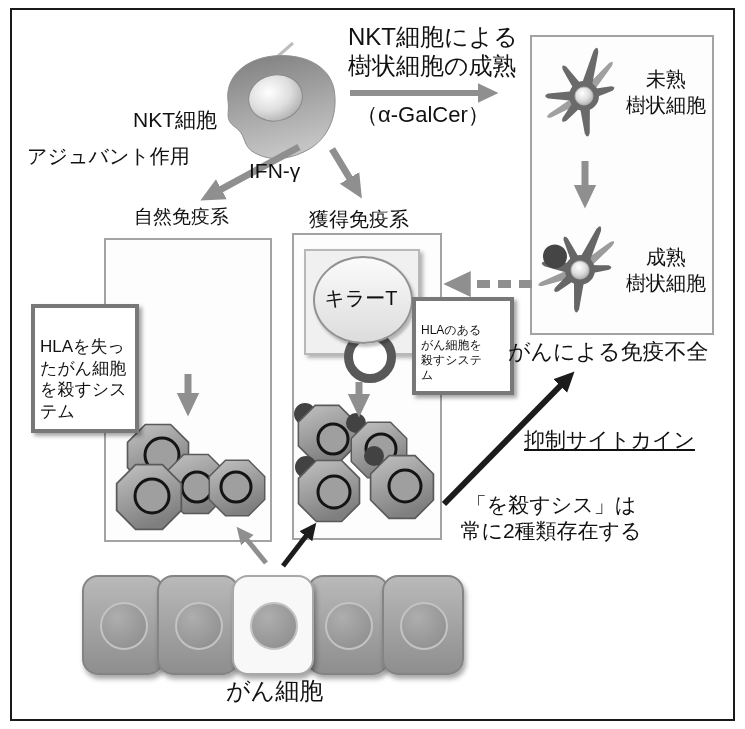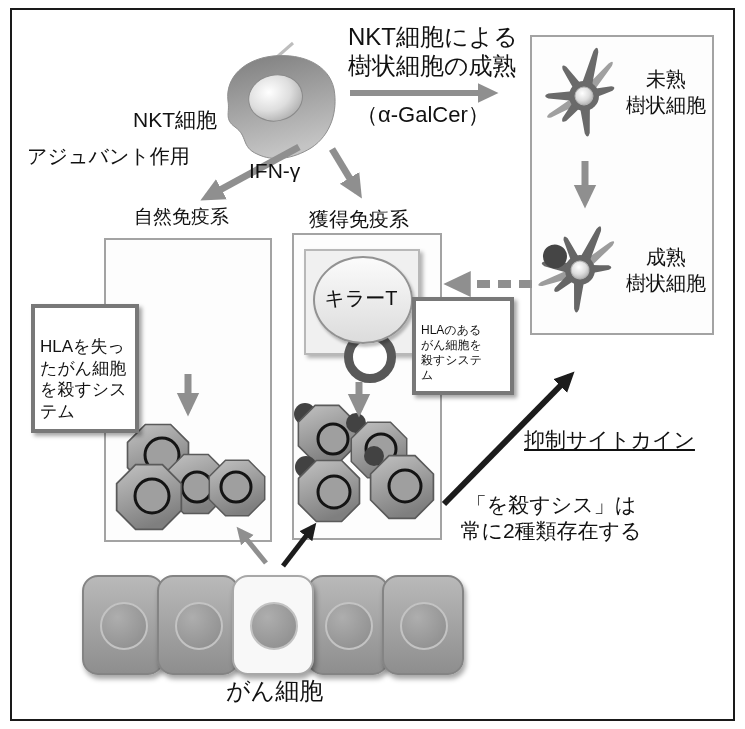--- a/index.html
+++ b/index.html
@@ -175,17 +175,18 @@
   <div class="lbl" style="left:356px;top:102px;font-size:22px;">（α-GalCer）</div>
   <div class="lbl" style="left:27px;top:144px;font-size:20px;">アジュバント作用</div>
   <div class="lbl" style="left:249px;top:158px;font-size:21px;">IFN-γ</div>
   <div class="lbl" style="left:134px;top:205px;font-size:19px;">自然免疫系</div>
   <div class="lbl" style="left:309px;top:207px;font-size:20px;text-align:center;">獲得免疫系</div>
   <div class="lbl" style="left:304px;top:286px;width:114px;text-align:center;font-size:20px;">キラーT</div>
   <div class="lbl" style="left:620px;top:66px;width:92px;text-align:center;font-size:20px;line-height:1.3;">未熟
 樹状細胞</div>
   <div class="lbl" style="left:620px;top:244px;width:92px;text-align:center;font-size:20px;line-height:1.3;">成熟
 樹状細胞</div>
+  <div class="lbl" style="left:508px;top:339px;font-size:22px;">がんによる免疫不全</div>
   <div class="lbl" style="left:524px;top:427px;font-size:21px;text-decoration:underline;">抑制サイトカイン</div>
   <div class="lbl" style="left:452px;top:492px;width:198px;text-align:center;font-size:21px;">「を殺すシス」は
 常に2種類存在する</div>
   <div class="lbl" style="left:226px;top:676px;font-size:24px;">がん細胞</div>
 </div>
 
 </body></html>

